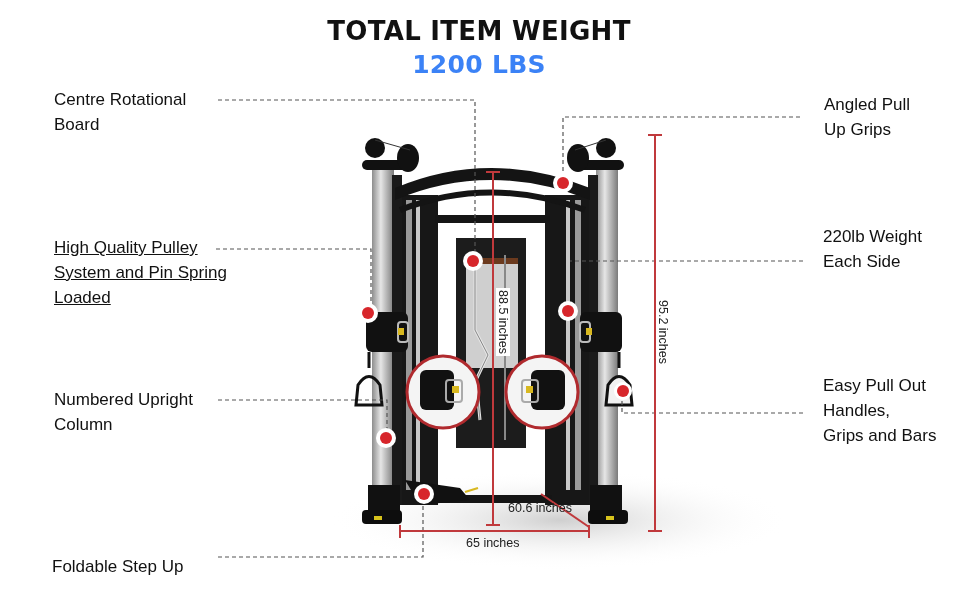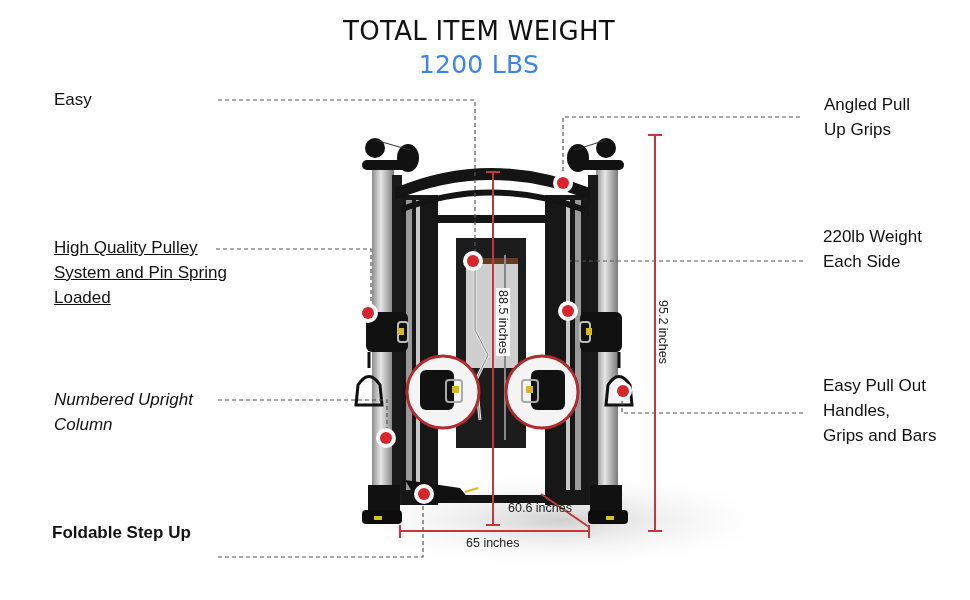--- a/index.html
+++ b/index.html
@@ -1,17 +1,17 @@
 <!DOCTYPE html>
 <html><head>
 <meta charset="utf-8">
 <style>
   html, body { margin: 0; padding: 0; }
   body { width: 970px; height: 600px; background: #ffffff; position: relative; overflow: hidden; font-family: "Liberation Sans", sans-serif; color: #111; }
-  .title { position: absolute; left: 0; width: 958px; text-align: center; font-weight: normal; font-family: "DejaVu Sans", sans-serif; letter-spacing: 0.3px; }
+  .title { position: absolute; left: 0; width: 958px; text-align: center; font-weight: bold; font-family: "DejaVu Sans", sans-serif; letter-spacing: 0.3px; }
   .title.main { top: 16px; font-size: 26px; color: #111; }
   .title.sub { top: 50px; font-size: 25px; color: #3b82f6; }
   .label { position: absolute; font-size: 17px; line-height: 25px; color: #111; white-space: nowrap; }
   svg.diagram { position: absolute; left: 0; top: 0; }
   .dim { position: absolute; font-size: 12.5px; color: #222; white-space: nowrap; }
   .dim.vert { transform-origin: left top; transform: rotate(90deg); background: #fff; padding: 0 2px; }
 </style>
 </head>
 <body>
 
@@ -179,32 +179,33 @@
       </g>
   </g>
 </svg>
 
 <div class="dim vert" style="left:510px; top:288px;">88.5 inches</div>
 <div class="dim vert" style="left:670px; top:298px;">95.2 inches</div>
 <div class="dim" style="left:508px; top:501px;">60.6 inches</div>
 <div class="dim" style="left:466px; top:536px;">65 inches</div>
 
 <div class="label" style="left:54px; top:87px;">
-  <div>Easy</div>
+  <div>Centre Rotational</div>
+  <div>Board</div>
 </div>
 <div class="label" style="left:54px; top:235px;text-decoration:underline;">
   <div>High Quality Pulley</div>
   <div>System and Pin Spring</div>
   <div>Loaded</div>
 </div>
-<div class="label" style="left:54px; top:387px;font-style:italic;">
+<div class="label" style="left:54px; top:387px;">
   <div>Numbered Upright</div>
   <div>Column</div>
 </div>
-<div class="label" style="left:52px; top:520px;font-weight:bold;">
+<div class="label" style="left:52px; top:554px;">
   <div>Foldable Step Up</div>
 </div>
 
 <div class="label" style="left:824px; top:92px;">
   <div>Angled Pull</div>
   <div>Up Grips</div>
 </div>
 <div class="label" style="left:823px; top:224px;">
   <div>220lb Weight</div>
   <div>Each Side</div>

